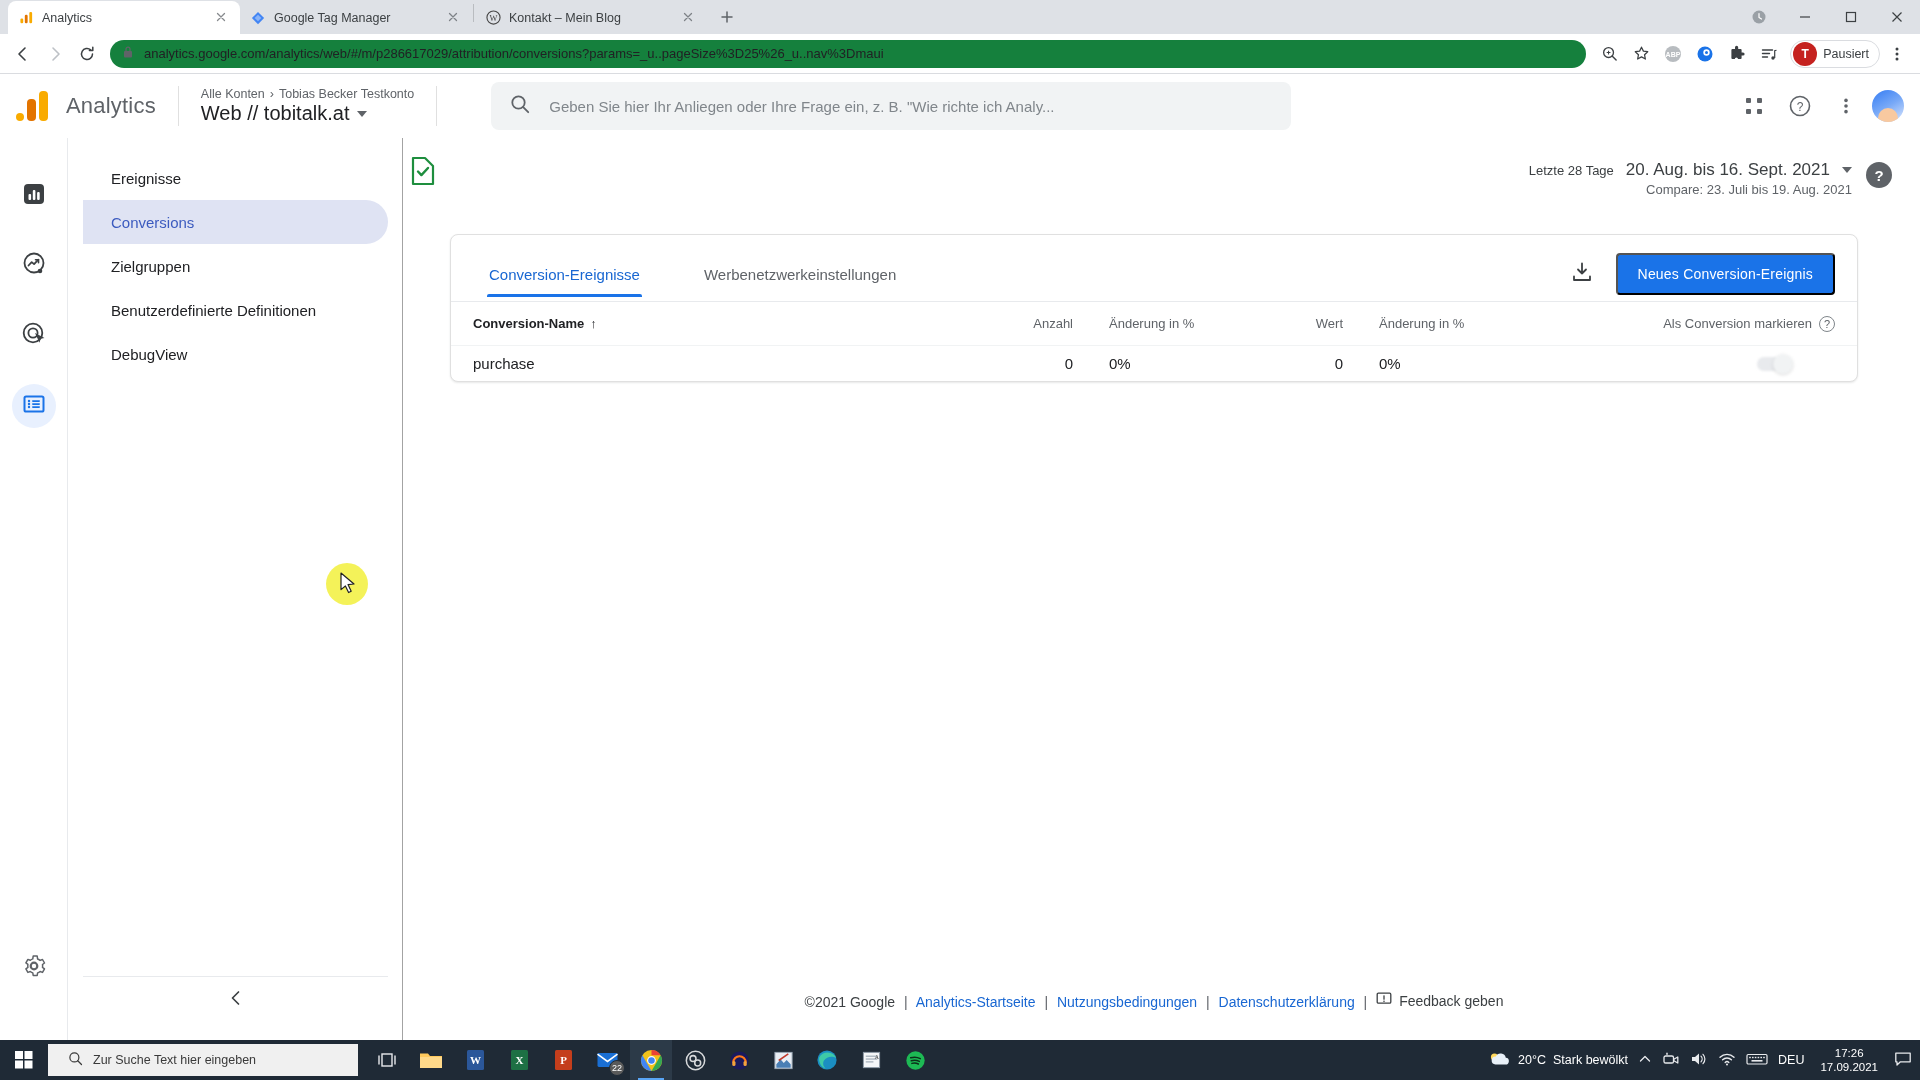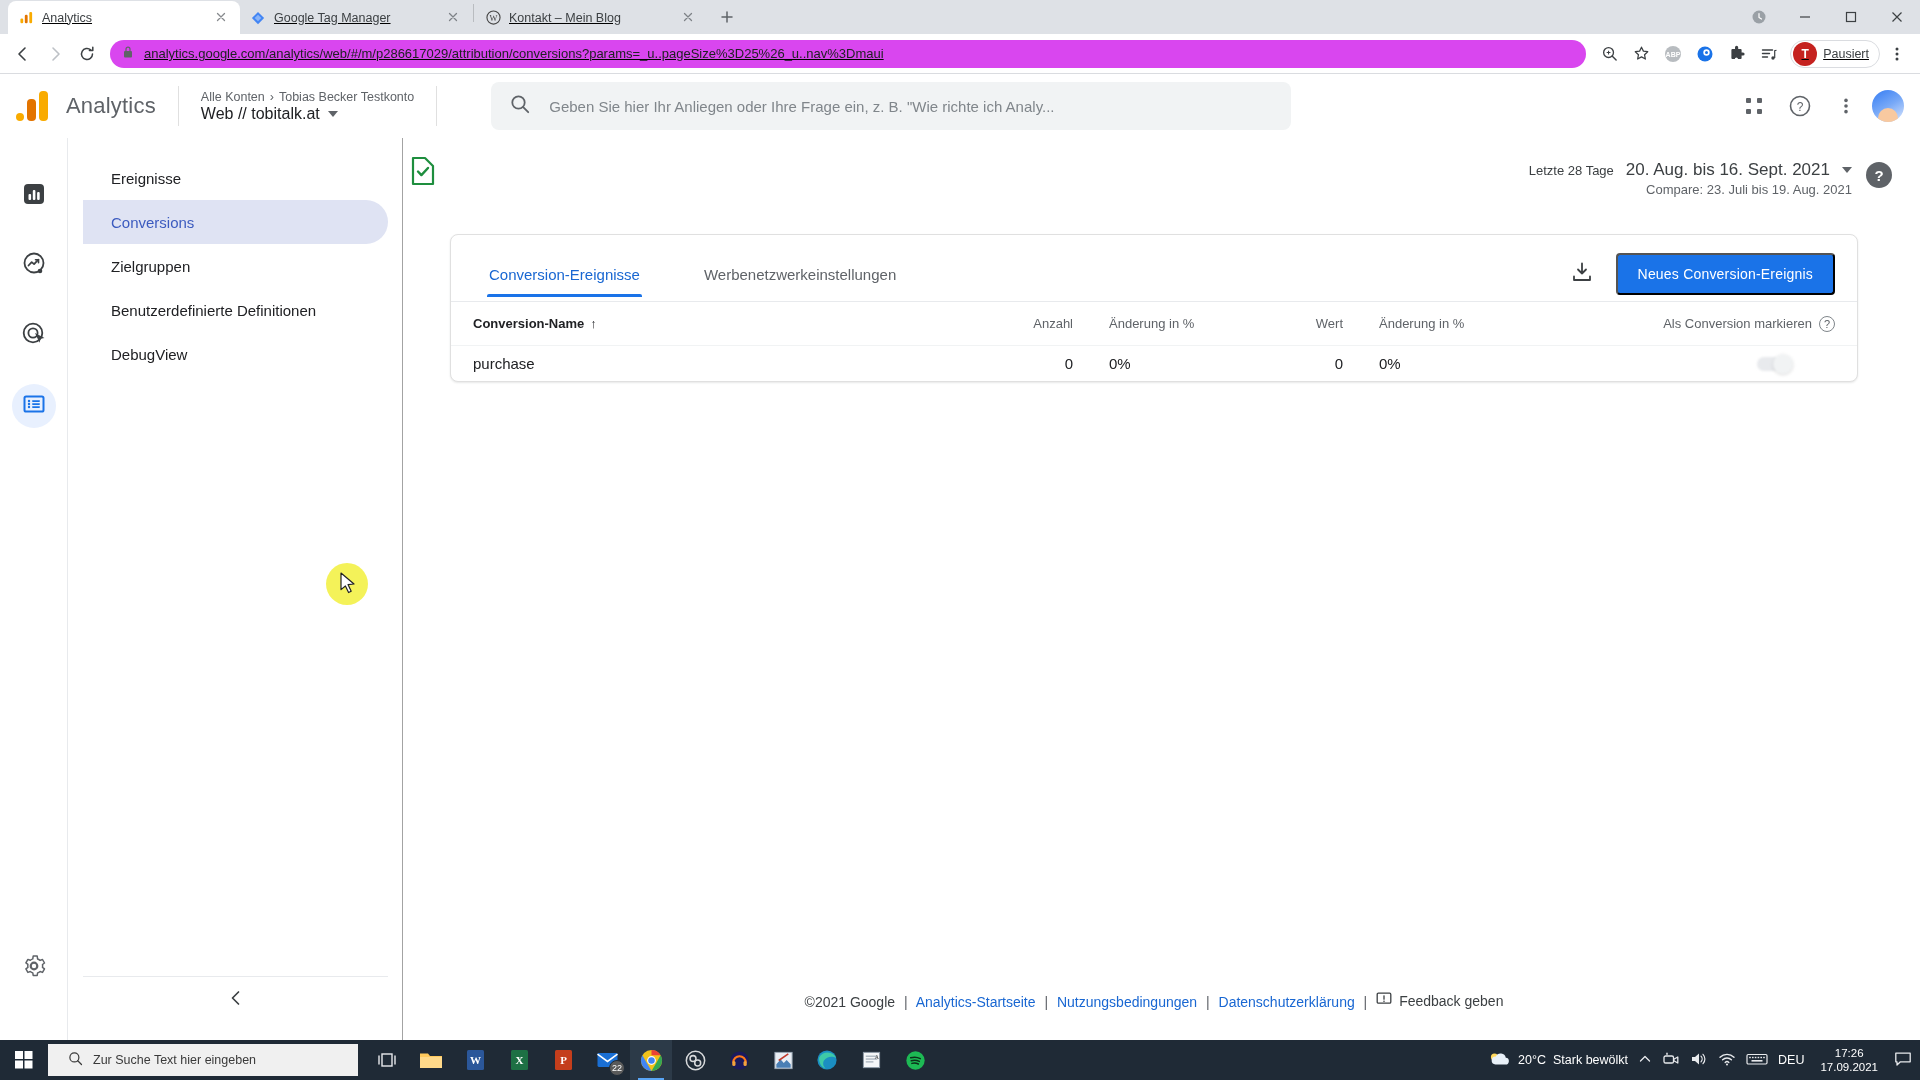--- a/index.html
+++ b/index.html
@@ -3,21 +3,21 @@
 <meta charset="utf-8">
 <style>
   * { box-sizing: border-box; margin: 0; padding: 0; }
   html, body {
     width: 1920px; height: 1080px;
     font-family: "Liberation Sans", sans-serif;
     overflow: hidden; background: #fff;
   }
 
   
-  .browser { width: 1920px; height: 1040px; display: flex; flex-direction: column; text-decoration: underline; }
+  .browser { width: 1920px; height: 1040px; display: flex; flex-direction: column; }
   .tabstrip {
     height: 34px; background: #dee1e6; display: flex; align-items: flex-end;
     padding-left: 8px; position: relative; flex: none;
   }
   .tab {
     height: 33px; width: 232px; display: flex; align-items: center;
     padding: 0 10px; border-radius: 8px 8px 0 0; font-size: 12px;
     color: #3c4043; position: relative; gap: 8px;
   }
   .tab.active { background: #fff; }
@@ -32,21 +32,21 @@
   .newtab { width: 28px; height: 28px; display:flex; align-items:center; justify-content:center; margin: 0 0 3px 6px; border-radius: 50%; }
   .winctl { position: absolute; right: 0; top: 0; height: 33px; display: flex; align-items: center; }
   .winbtn { width: 46px; height: 33px; display:flex; align-items:center; justify-content:center; }
 
   .toolbar {
     height: 40px; background: #fff; display: flex; align-items: center;
     padding: 0 8px; gap: 2px; flex: none; border-bottom: 1px solid #dadce0;
   }
   .tbtn { width: 30px; height: 30px; border-radius: 50%; display: flex; align-items: center; justify-content: center; flex: none; }
   .omnibox {
-    flex: 1; height: 28px; background: #d946ef; border-radius: 14px;
+    flex: 1; height: 28px; background: #15803d; border-radius: 14px;
     display: flex; align-items: center; padding: 0 12px; gap: 10px;
     margin: 0 6px; font-size: 13px; color: #202124;
   }
   .omnibox-url { white-space: nowrap; overflow: hidden; text-overflow: ellipsis; }
   .profile-pill {
     height: 28px; border: 1px solid #dadce0; border-radius: 14px;
     display: flex; align-items: center; gap: 6px; padding: 0 10px 0 2px; margin-left: 4px; flex: none;
   }
   .avatar-circle {
     width: 24px; height: 24px; border-radius: 50%; background: #c5221f;
@@ -64,21 +64,21 @@
     display: flex; align-items: center; background: #fff; z-index: 5;
   }
   .ga-logo { width: 44px; margin-left: 16px; display: flex; align-items: flex-end; gap: 3px; height: 30px; }
   .bar-a { width: 8px; height: 8px; border-radius: 50%; background: #f9ab00; }
   .bar-b { width: 9px; height: 22px; border-radius: 4px; background: #e37400; }
   .bar-c { width: 9px; height: 30px; border-radius: 4px; background: #f9ab00; }
   .ga-word { font-size: 22px; color: #5f6368; margin-left: 6px; letter-spacing: .2px; }
   .vdiv { width: 1px; height: 40px; background: #e0e0e0; margin: 0 22px; }
   .prop-block { display: flex; flex-direction: column; justify-content: center; }
   .breadcrumb { font-size: 12.5px; color: #5f6368; display: flex; align-items: center; gap: 5px; }
-  .prop-title { font-size: 16px; color: #202124; display: flex; align-items: center; gap: 8px; margin-top: 1px; }
+  .prop-title { font-size: 20px; color: #202124; display: flex; align-items: center; gap: 8px; margin-top: 1px; }
   .caret-dn { width: 0; height: 0; border-left: 5px solid transparent; border-right: 5px solid transparent; border-top: 6px solid #5f6368; }
   .ga-search {
     margin-left: 32px; width: 800px; height: 48px; background: #f1f3f4;
     border-radius: 8px; display: flex; align-items: center; gap: 18px; padding: 0 18px;
   }
   .ga-search-ph { font-size: 15px; color: #80868b; white-space: nowrap; overflow: hidden; text-overflow: ellipsis; }
   .ga-header-right { margin-left: auto; display: flex; align-items: center; gap: 6px; padding-right: 16px; }
   .hbtn { width: 40px; height: 40px; border-radius: 50%; display: flex; align-items: center; justify-content: center; }
   .ga-avatar { width: 32px; height: 32px; border-radius: 50%; overflow: hidden; background: linear-gradient(150deg,#4285f4 10%,#78a9f7 50%,#c7dafc 90%); display:flex;align-items:flex-end;justify-content:center; }
   .ga-avatar-inner { width: 20px; height: 14px; border-radius: 10px 10px 0 0; background: #f8c9a0; }

